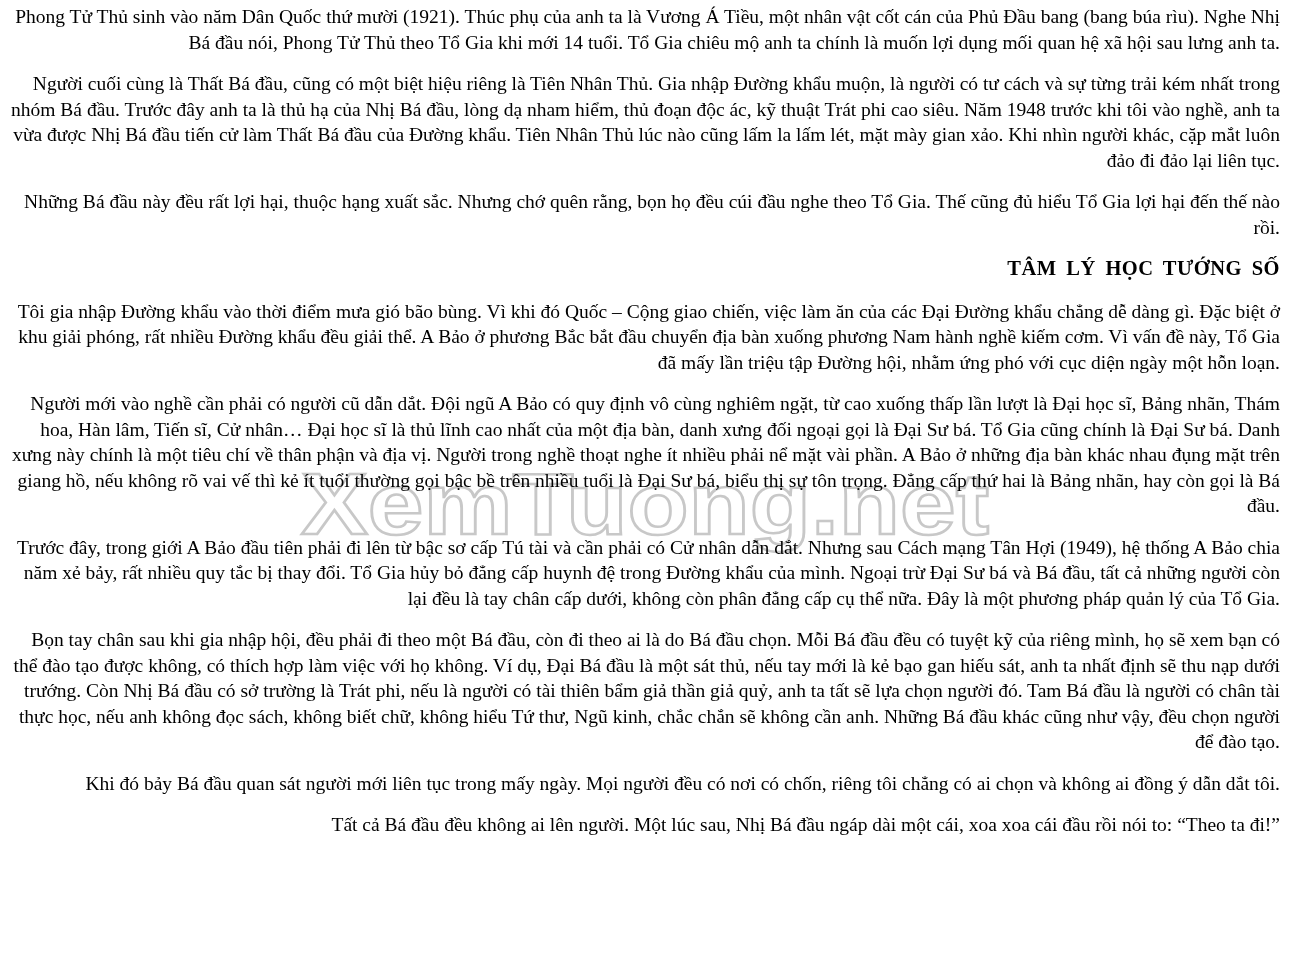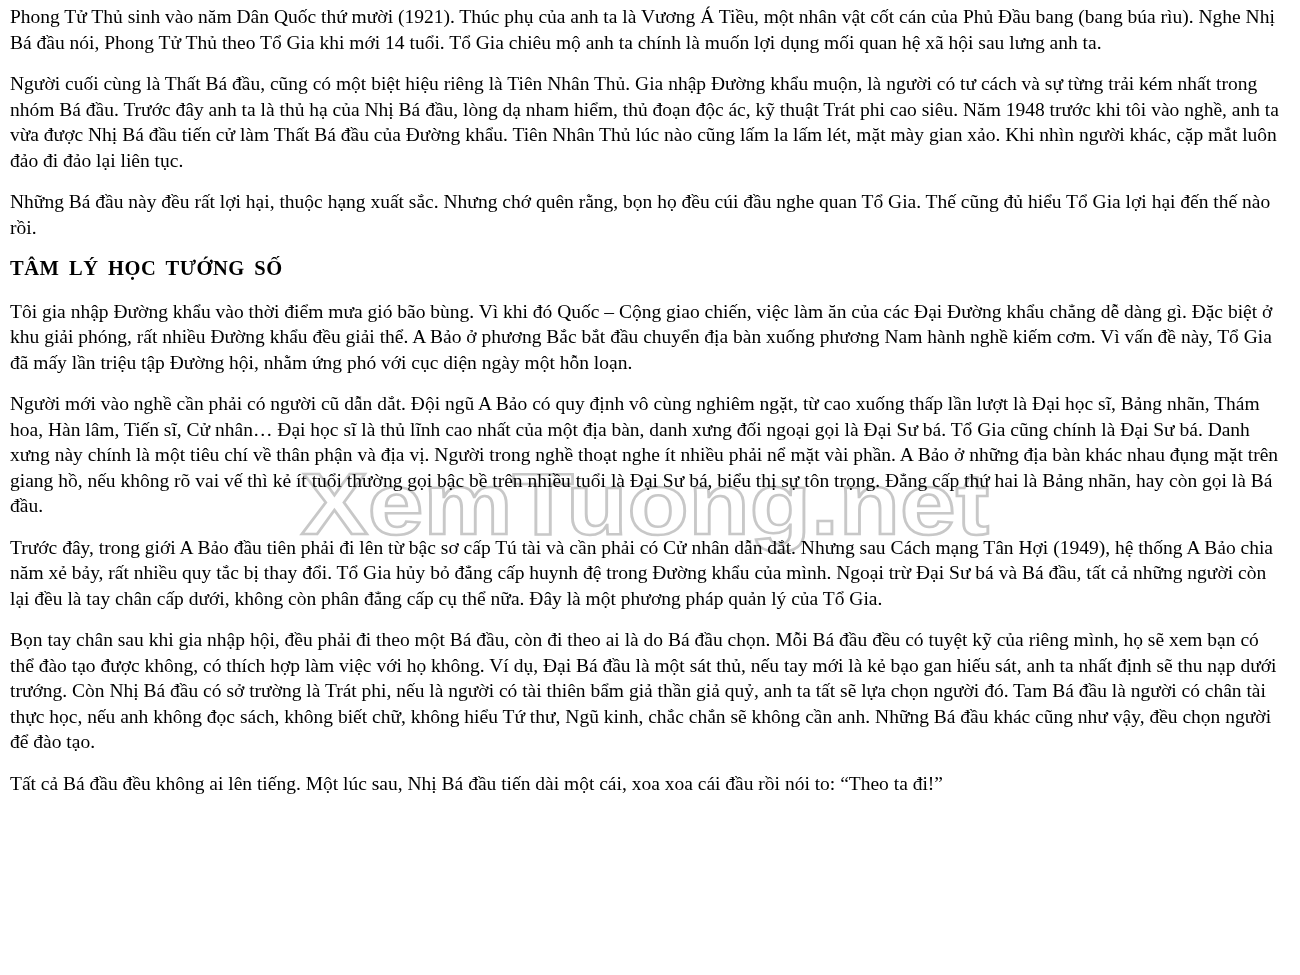--- a/index.html
+++ b/index.html
@@ -22,21 +22,21 @@
     top: 452px;
     z-index: 0;
     pointer-events: none;
   }
   .content {
     position: relative;
     z-index: 1;
     padding: 4px 20px 0 10px;
     font-size: 19.5px;
     line-height: 25.5px;
-    text-align: left;
+    text-align: right;
   }
   .content p {
     margin: 0 0 16px 0;
   }
   .content h2.section-heading {
     margin: 0 0 17px 0;
     font-size: 20.5px;
     font-weight: bold;
     letter-spacing: 0.5px;
     word-spacing: 4px;
@@ -48,24 +48,25 @@
 
 <div class="page">
 
   <svg class="watermark" width="700" height="115" viewBox="0 0 700 115" xmlns="http://www.w3.org/2000/svg">
     <text x="350" y="82" text-anchor="middle" textLength="688" lengthAdjust="spacingAndGlyphs" font-family="Liberation Sans, DejaVu Sans, sans-serif" font-size="88" font-weight="bold" fill="none" stroke-width="2.5" stroke="#c8c8c8">XemTuong.net</text>
   </svg>
 
   <div class="content">
     <p>Phong Tử Thủ sinh vào năm Dân Quốc thứ mười (1921). Thúc phụ của anh ta là Vương Á Tiều, một nhân vật cốt cán của Phủ Đầu bang (bang búa rìu). Nghe Nhị Bá đầu nói, Phong Tử Thủ theo Tổ Gia khi mới 14 tuổi. Tổ Gia chiêu mộ anh ta chính là muốn lợi dụng mối quan hệ xã hội sau lưng anh ta.</p>
     <p>Người cuối cùng là Thất Bá đầu, cũng có một biệt hiệu riêng là Tiên Nhân Thủ. Gia nhập Đường khẩu muộn, là người có tư cách và sự từng trải kém nhất trong nhóm Bá đầu. Trước đây anh ta là thủ hạ của Nhị Bá đầu, lòng dạ nham hiểm, thủ đoạn độc ác, kỹ thuật Trát phi cao siêu. Năm 1948 trước khi tôi vào nghề, anh ta vừa được Nhị Bá đầu tiến cử làm Thất Bá đầu của Đường khẩu. Tiên Nhân Thủ lúc nào cũng lấm la lấm lét, mặt mày gian xảo. Khi nhìn người khác, cặp mắt luôn đảo đi đảo lại liên tục.</p>
-    <p>Những Bá đầu này đều rất lợi hại, thuộc hạng xuất sắc. Nhưng chớ quên rằng, bọn họ đều cúi đầu nghe quan Tổ Gia. Thế cũng đủ hiểu Tổ Gia lợi hại đến thế nào rồi.</p>
+    <p>Những Bá đầu này đều rất lợi hại, thuộc hạng xuất sắc. Nhưng chớ quên rằng, bọn họ đều cúi đầu nghe theo Tổ Gia. Thế cũng đủ hiểu Tổ Gia lợi hại đến thế nào rồi.</p>
 
     <h2 class="section-heading">TÂM LÝ HỌC TƯỚNG SỐ</h2>
 
     <p>Tôi gia nhập Đường khẩu vào thời điểm mưa gió bão bùng. Vì khi đó Quốc – Cộng giao chiến, việc làm ăn của các Đại Đường khẩu chẳng dễ dàng gì. Đặc biệt ở khu giải phóng, rất nhiều Đường khẩu đều giải thể. A Bảo ở phương Bắc bắt đầu chuyển địa bàn xuống phương Nam hành nghề kiếm cơm. Vì vấn đề này, Tổ Gia đã mấy lần triệu tập Đường hội, nhằm ứng phó với cục diện ngày một hỗn loạn.</p>
     <p>Người mới vào nghề cần phải có người cũ dẫn dắt. Đội ngũ A Bảo có quy định vô cùng nghiêm ngặt, từ cao xuống thấp lần lượt là Đại học sĩ, Bảng nhãn, Thám hoa, Hàn lâm, Tiến sĩ, Cử nhân… Đại học sĩ là thủ lĩnh cao nhất của một địa bàn, danh xưng đối ngoại gọi là Đại Sư bá. Tổ Gia cũng chính là Đại Sư bá. Danh xưng này chính là một tiêu chí về thân phận và địa vị. Người trong nghề thoạt nghe ít nhiều phải nể mặt vài phần. A Bảo ở những địa bàn khác nhau đụng mặt trên giang hồ, nếu không rõ vai vế thì kẻ ít tuổi thường gọi bậc bề trên nhiều tuổi là Đại Sư bá, biểu thị sự tôn trọng. Đẳng cấp thứ hai là Bảng nhãn, hay còn gọi là Bá đầu.</p>
     <p>Trước đây, trong giới A Bảo đầu tiên phải đi lên từ bậc sơ cấp Tú tài và cần phải có Cử nhân dẫn dắt. Nhưng sau Cách mạng Tân Hợi (1949), hệ thống A Bảo chia năm xẻ bảy, rất nhiều quy tắc bị thay đổi. Tổ Gia hủy bỏ đẳng cấp huynh đệ trong Đường khẩu của mình. Ngoại trừ Đại Sư bá và Bá đầu, tất cả những người còn lại đều là tay chân cấp dưới, không còn phân đẳng cấp cụ thể nữa. Đây là một phương pháp quản lý của Tổ Gia.</p>
     <p>Bọn tay chân sau khi gia nhập hội, đều phải đi theo một Bá đầu, còn đi theo ai là do Bá đầu chọn. Mỗi Bá đầu đều có tuyệt kỹ của riêng mình, họ sẽ xem bạn có thể đào tạo được không, có thích hợp làm việc với họ không. Ví dụ, Đại Bá đầu là một sát thủ, nếu tay mới là kẻ bạo gan hiếu sát, anh ta nhất định sẽ thu nạp dưới trướng. Còn Nhị Bá đầu có sở trường là Trát phi, nếu là người có tài thiên bẩm giả thần giả quỷ, anh ta tất sẽ lựa chọn người đó. Tam Bá đầu là người có chân tài thực học, nếu anh không đọc sách, không biết chữ, không hiểu Tứ thư, Ngũ kinh, chắc chắn sẽ không cần anh. Những Bá đầu khác cũng như vậy, đều chọn người để đào tạo.</p>
-    <p>Tất cả Bá đầu đều không ai lên tiếng. Một lúc sau, Nhị Bá đầu tiến dài một cái, xoa xoa cái đầu rồi nói to: “Theo ta đi!”</p>
+    <p>Khi đó bảy Bá đầu quan sát người mới liên tục trong mấy ngày. Mọi người đều có nơi có chốn, riêng tôi chẳng có ai chọn và không ai đồng ý dẫn dắt tôi.</p>
+    <p>Tất cả Bá đầu đều không ai lên người. Một lúc sau, Nhị Bá đầu ngáp dài một cái, xoa xoa cái đầu rồi nói to: “Theo ta đi!”</p>
   </div>
 
 </div>
 
 </body></html>

